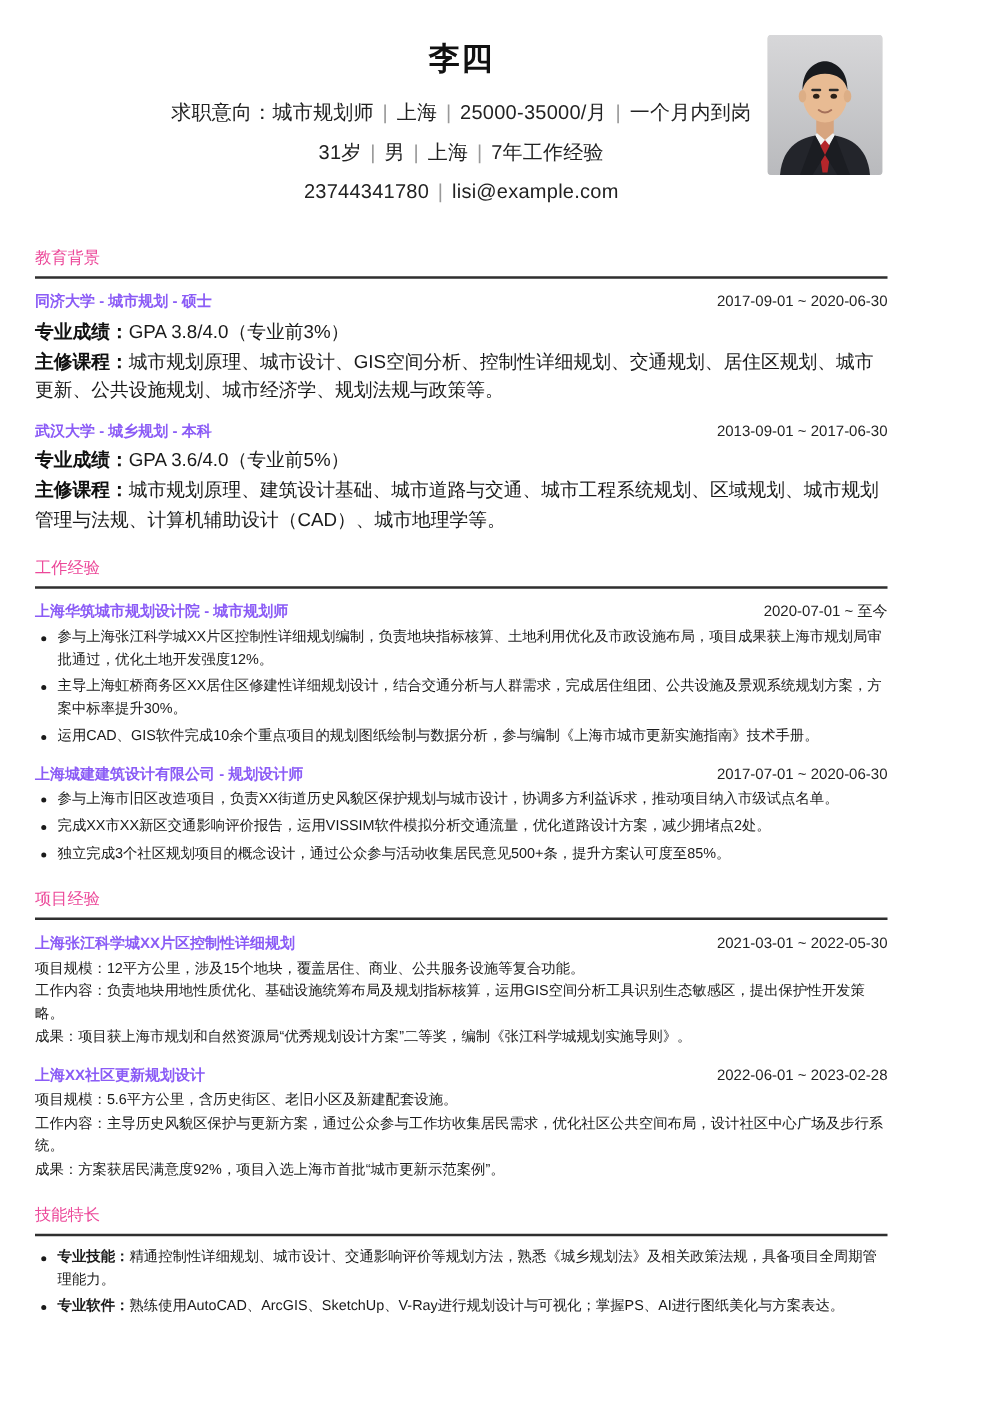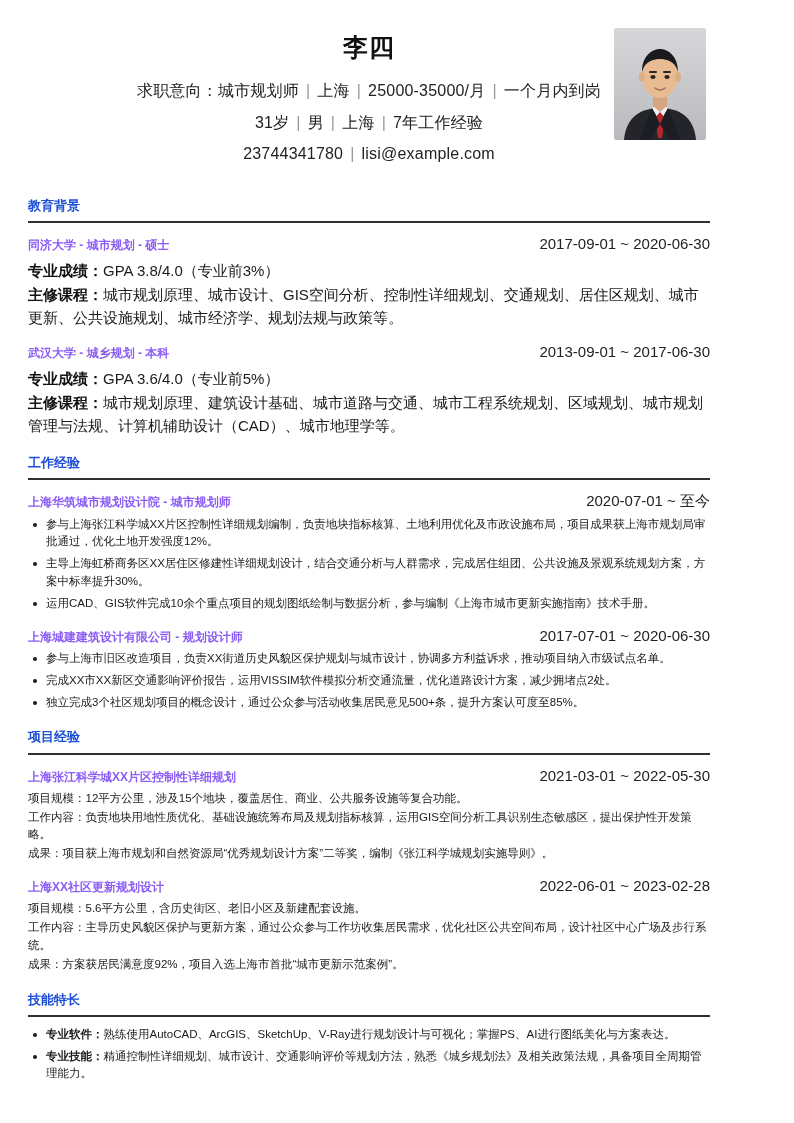--- a/index.html
+++ b/index.html
@@ -59,22 +59,22 @@
     border-radius: 3px;
     overflow: hidden;
     background: #cfcfcf;
   }
   .avatar svg { display: block; width: 100%; height: 100%; }
 
   
   .section { margin-top: 16px; }
   .section-title {
     font-size: 13px;
-    font-weight: bold;
-    color: #1d4ed8;
+    font-weight: normal;
+    color: #ec4899;
     padding-bottom: 5px;
   }
   .rule {
     height: 2px;
     background: #2f2f2f;
     margin-bottom: 9px;
   }
 
   
   .entry { margin-bottom: 11px; }
@@ -84,21 +84,21 @@
     justify-content: space-between;
     align-items: baseline;
     margin-bottom: 3px;
   }
   .entry-title {
     font-size: 12px;
     font-weight: bold;
     color: #8b5cf6;
   }
   .entry-date {
-    font-size: 15px;
+    font-size: 12px;
     color: #222;
     white-space: nowrap;
     padding-left: 12px;
   }
   .kv { margin: 1px 0; font-size: 15px; }
   .kv .k { font-weight: bold; color: #111; }
   .kv .v { color: #1a1a1a; }
   .plain { font-size: 11.5px; color: #1a1a1a; margin: 1px 0; }
 
   ul.bullets {
@@ -268,21 +268,21 @@
       <div class="plain">工作内容：主导历史风貌区保护与更新方案，通过公众参与工作坊收集居民需求，优化社区公共空间布局，设计社区中心广场及步行系统。</div>
       <div class="plain">成果：方案获居民满意度92%，项目入选上海市首批“城市更新示范案例”。</div>
     </div>
   </div>
 
   <div class="section">
     <div class="section-title">技能特长</div>
     <div class="rule"></div>
     <ul class="bullets skills">
       <li>
+        <span class="k">专业技能：</span><span>精通控制性详细规划、城市设计、交通影响评价等规划方法，熟悉《城乡规划法》及相关政策法规，具备项目全周期管理能力。</span>
+      </li>
+      <li>
         <span class="k">专业软件：</span><span>熟练使用AutoCAD、ArcGIS、SketchUp、V-Ray进行规划设计与可视化；掌握PS、AI进行图纸美化与方案表达。</span>
       </li>
-      <li>
-        <span class="k">专业技能：</span><span>精通控制性详细规划、城市设计、交通影响评价等规划方法，熟悉《城乡规划法》及相关政策法规，具备项目全周期管理能力。</span>
-      </li>
     </ul>
   </div>
 
 </div>
 
 </body></html>

